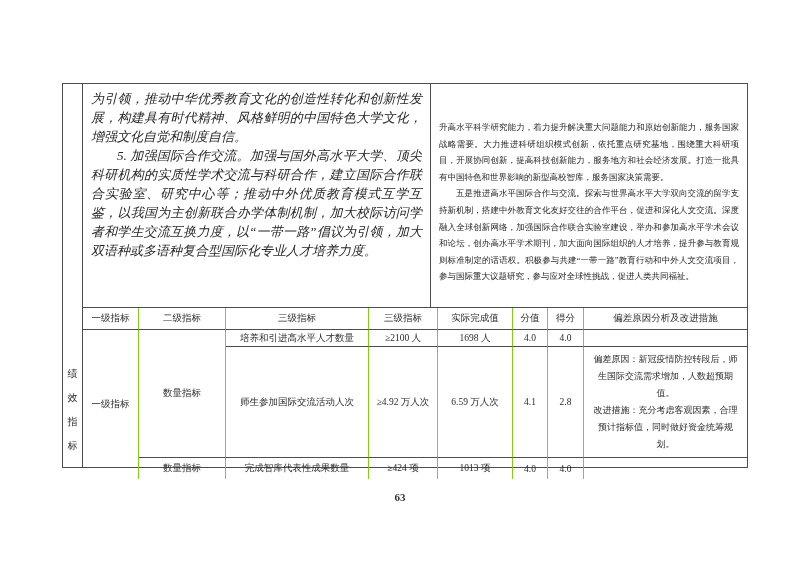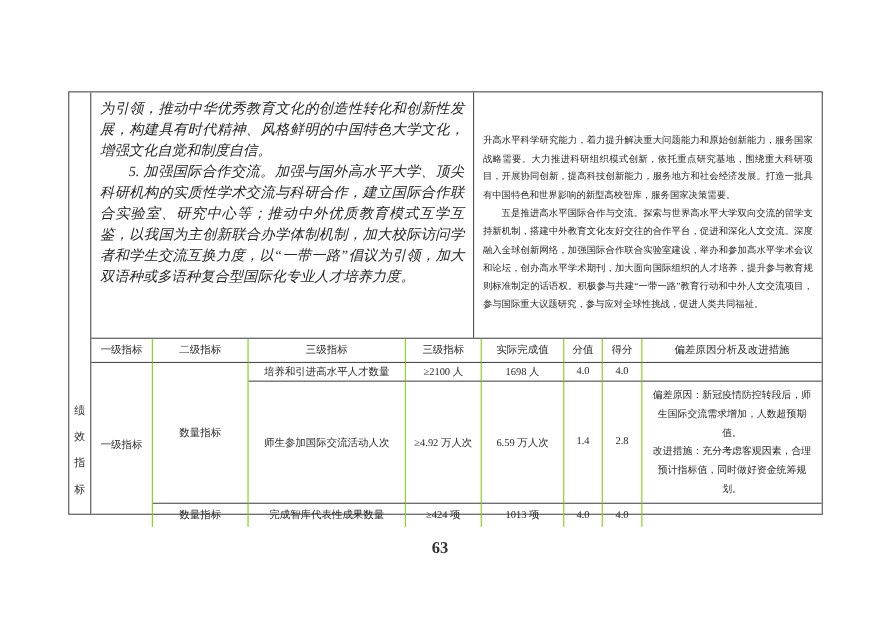--- a/index.html
+++ b/index.html
@@ -109,21 +109,21 @@
     line-height: 17px;
     margin-top: 16px;
   }
 
   
   .page-number {
     position: absolute;
     left: 0; right: 0;
     top: 491px;
     text-align: center;
-    font-size: 15px;
+    font-size: 11px;
     font-weight: bold;
     color: #333333;
   }
 </style>
 </head>
 <body>
 
 <div class="sheet">
 
   <div class="doc-table">
@@ -177,21 +177,21 @@
             <td>≥2100 人</td>
             <td>1698 人</td>
             <td>4.0</td>
             <td>4.0</td>
             <td class="last-col"></td>
           </tr>
           <tr class="r2">
             <td>师生参加国际交流活动人次</td>
             <td>≥4.92 万人次</td>
             <td>6.59 万人次</td>
-            <td>1.4</td>
+            <td>4.1</td>
             <td>2.8</td>
             <td class="last-col dev-cell">
               <div>偏差原因：新冠疫情防控转段后，师生国际交流需求增加，人数超预期值。</div>
               <div>改进措施：充分考虑客观因素，合理预计指标值，同时做好资金统筹规划。</div>
             </td>
           </tr>
           <tr class="r3">
             <td class="no-bb">数量指标</td>
             <td class="no-bb">完成智库代表性成果数量</td>
             <td class="no-bb">≥424 项</td>

